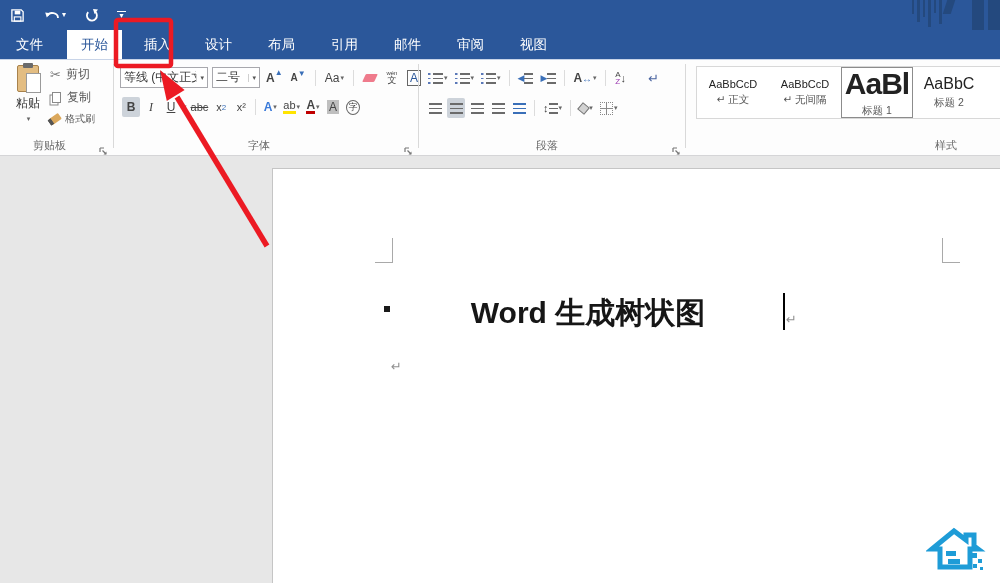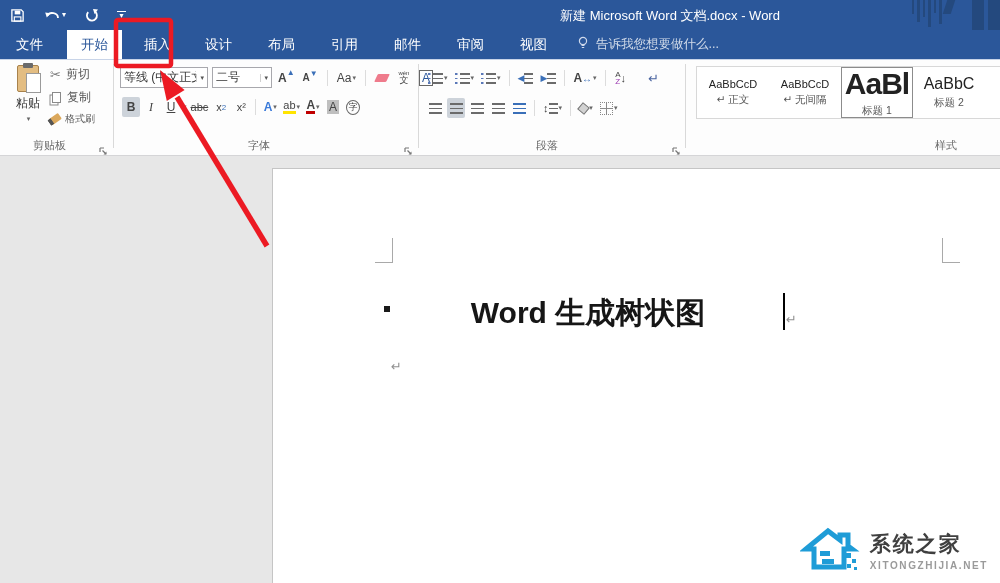--- a/index.html
+++ b/index.html
@@ -126,21 +126,20 @@
         <svg width="15" height="15" viewBox="0 0 15 15">
             <path d="M4.2 4.2 A5 5 0 1 0 11.2 3.8" fill="none" stroke="#fff" stroke-width="1.8"></path>
             <path d="M9 1 L14 1.6 L10.6 6 Z" fill="#fff"></path>
           </svg>
       </span>
       <span class="qbtn qat-custom">
         <span class="bar"></span>
           <span class="caret-mini">▾</span>
       </span>
     </div>
-    <div class="title-text">新建 Microsoft Word 文档.docx - Word</div>
     <div class="deco">
       <div style="left:32px;top:0;width:2px;height:14px;"></div>
       <div style="left:37px;top:0;width:3px;height:22px;"></div>
       <div style="left:43px;top:0;width:2px;height:17px;"></div>
       <div style="left:48px;top:0;width:3px;height:27px;"></div>
       <div style="left:54px;top:0;width:2px;height:13px;"></div>
       <div style="left:59px;top:0;width:3px;height:24px;"></div>
       <div style="left:65px;top:0;width:8px;height:14px;transform:skewX(-18deg);"></div>
       <div style="left:92px;top:0;width:12px;height:33px;"></div>
       <div style="left:108px;top:0;width:12px;height:38px;"></div>
@@ -150,29 +149,20 @@
   <div class="tabrow">
     <div class="tab file">文件</div>
     <div class="tab active" style="margin-left:8px;">开始</div>
     <div class="tab" style="margin-left:8px;">插入</div>
     <div class="tab" style="margin-left:6px;">设计</div>
     <div class="tab" style="margin-left:8px;">布局</div>
     <div class="tab" style="margin-left:8px;">引用</div>
     <div class="tab" style="margin-left:8px;">邮件</div>
     <div class="tab" style="margin-left:8px;">审阅</div>
     <div class="tab" style="margin-left:8px;">视图</div>
-    <div class="tellme">
-      <span>
-        <svg width="12" height="15" viewBox="0 0 12 15">
-            <circle cx="6" cy="5" r="3.6" fill="none" stroke="#cfd9ec" stroke-width="1.2"></circle>
-            <path d="M4.5 9.5 h3 M4.8 11.5 h2.4" stroke="#cfd9ec" stroke-width="1.2"></path>
-          </svg>
-      </span>
-      <span>告诉我您想要做什么...</span>
-    </div>
   </div>
 
   <div class="ribbon">
 
     <div class="grp" style="left:0;width:113px;">
       <div style="position:absolute;left:8px;top:5px;width:40px;display:flex;flex-direction:column;align-items:center;gap:3px;">
         <span class="clip-ico"></span>
         <span style="font-size:12px;color:#333;">粘贴</span>
         <span class="dd">▾</span>
       </div>
@@ -198,21 +188,21 @@
       </span>
     </div>
     <div class="gsep" style="left:113px;"></div>
 
     <div class="grp" style="left:118px;width:298px;">
       <div class="rrow" style="left:2px;top:7px;gap:4px;">
         <div class="combo" style="width:88px;">
           <span style="overflow:hidden;white-space:nowrap;">等线 (中文正文</span>
           <span class="cdd">▾</span>
         </div>
-        <div class="combo" style="width:60px;">
+        <div class="combo" style="width:48px;">
           <span>二号</span>
           <span class="cdd">▾</span>
         </div>
         <span class="tbtn" style="font-weight:bold;">
             <span>A</span>
             <span style="font-size:8px;color:#3a6fb8;position:relative;top:-5px;">▲</span>
           </span>
         <span class="tbtn" style="font-size:10px;font-weight:bold;">
             <span>A</span>
             <span style="font-size:8px;color:#3a6fb8;position:relative;top:-4px;">▼</span>
@@ -400,24 +390,20 @@
         <svg width="62" height="50" viewBox="0 0 62 50">
           <path d="M6 26 L28 8 L40 17 L40 12 L48 12 L48 23 L52 26 L44 26 L44 44 L14 44 L14 26 Z" fill="none" stroke="#1e9cd7" stroke-width="5" stroke-linejoin="miter"></path>
           <rect x="20" y="28" width="10" height="5" fill="#1e9cd7"></rect>
           <rect x="22" y="36" width="12" height="5" fill="#1e9cd7"></rect>
           <rect x="46" y="30" width="5" height="5" fill="#1e9cd7"></rect>
           <rect x="52" y="36" width="4" height="4" fill="#1e9cd7"></rect>
           <rect x="47" y="41" width="4" height="4" fill="#1e9cd7"></rect>
           <rect x="54" y="44" width="3" height="3" fill="#1e9cd7"></rect>
         </svg>
       </span>
-      <span class="wm-text">
-        <span class="wm-name">系统之家</span>
-        <span class="wm-domain">XITONGZHIJIA.NET</span>
-      </span>
     </div>
   </div>
 
   <svg class="annot" viewBox="0 0 1000 583">
     <rect x="116" y="20" width="55" height="46" fill="none" stroke="#ec1a23" stroke-width="4.5" rx="2"></rect>
     <line x1="267" y1="246" x2="177" y2="97" stroke="#ec1a23" stroke-width="5.5"></line>
     <polygon points="160,70 166.8,101.1 184.6,90.1" fill="#ec1a23"></polygon>
   </svg>
 
 </div>

